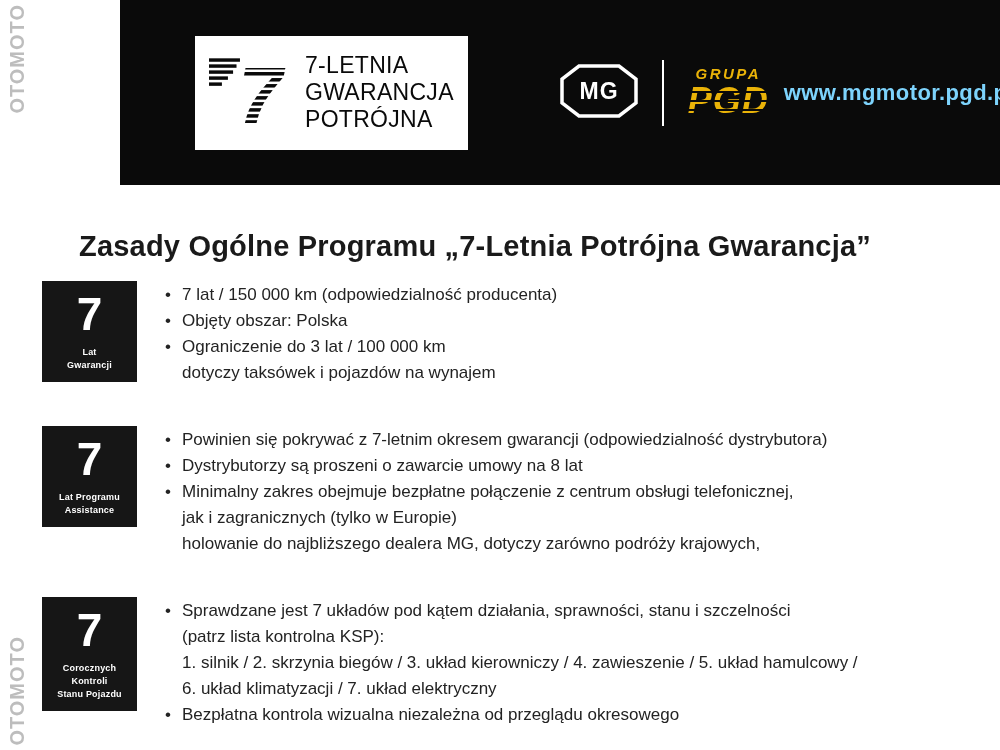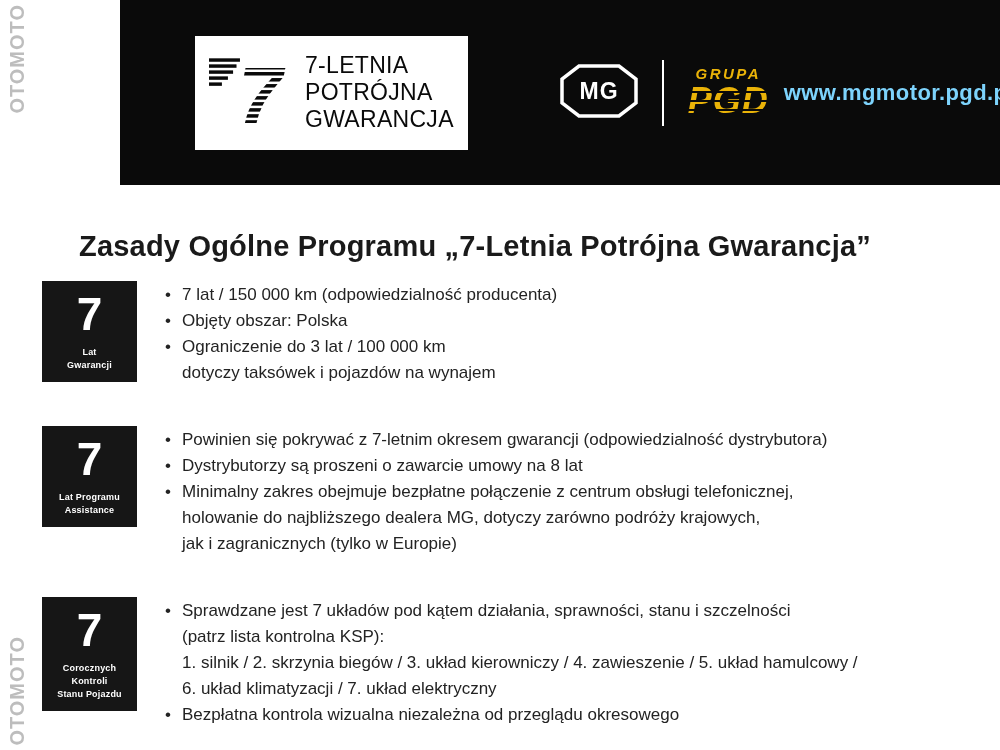--- a/index.html
+++ b/index.html
@@ -87,22 +87,22 @@
           <rect x="0" y="5" width="36" height="4" fill="#0a0a0a"></rect>
           <rect x="0" y="12" width="32" height="4" fill="#0a0a0a"></rect>
           <rect x="0" y="19" width="28" height="4" fill="#0a0a0a"></rect>
           <rect x="0" y="26" width="22" height="4" fill="#0a0a0a"></rect>
           <rect x="0" y="33" width="15" height="4" fill="#0a0a0a"></rect>
           <text x="34" y="80" font-size="92" font-weight="bold" font-style="italic" font-family="Liberation Sans, sans-serif" fill="url(#sevenStripes)">7</text>
         </svg>
       </span>
       <div class="logo-text">
         <div>7-LETNIA</div>
+        <div>GWARANCJA</div>
         <div>POTRÓJNA</div>
-        <div>GWARANCJA</div>
       </div>
     </div>
 
     <div class="brand">
       <div class="brand-row">
         <span>
           <svg width="78" height="54" viewBox="0 0 78 54" aria-hidden="true">
             <polygon points="19,2 59,2 76,15 76,39 59,52 19,52 2,39 2,15" fill="none" stroke="#ffffff" stroke-width="3.5"></polygon>
             <text x="39" y="35" text-anchor="middle" font-size="23" font-weight="bold" letter-spacing="1" font-family="Liberation Sans, sans-serif" fill="#ffffff">MG</text>
           </svg>
@@ -165,26 +165,26 @@
       <span>Dystrybutorzy są proszeni o zawarcie umowy na 8 lat</span>
     </div>
 
     <div class="line">
       <span class="dot">•</span>
       <span>Minimalny zakres obejmuje bezpłatne połączenie z centrum obsługi telefonicznej,</span>
     </div>
 
     <div class="line">
       <span class="dot"></span>
+      <span>jak i zagranicznych (tylko w Europie)</span>
+    </div>
+
+    <div class="line">
+      <span class="dot"></span>
       <span>holowanie do najbliższego dealera MG, dotyczy zarówno podróży krajowych,</span>
-    </div>
-
-    <div class="line">
-      <span class="dot"></span>
-      <span>jak i zagranicznych (tylko w Europie)</span>
     </div>
   </div>
     </section>
 
     <section class="section">
       <div class="badge">
         <div class="badge-number">7</div>
         <div class="badge-caption">Corocznych Kontroli<br>Stanu Pojazdu</div>
       </div>
       <div class="lines">

